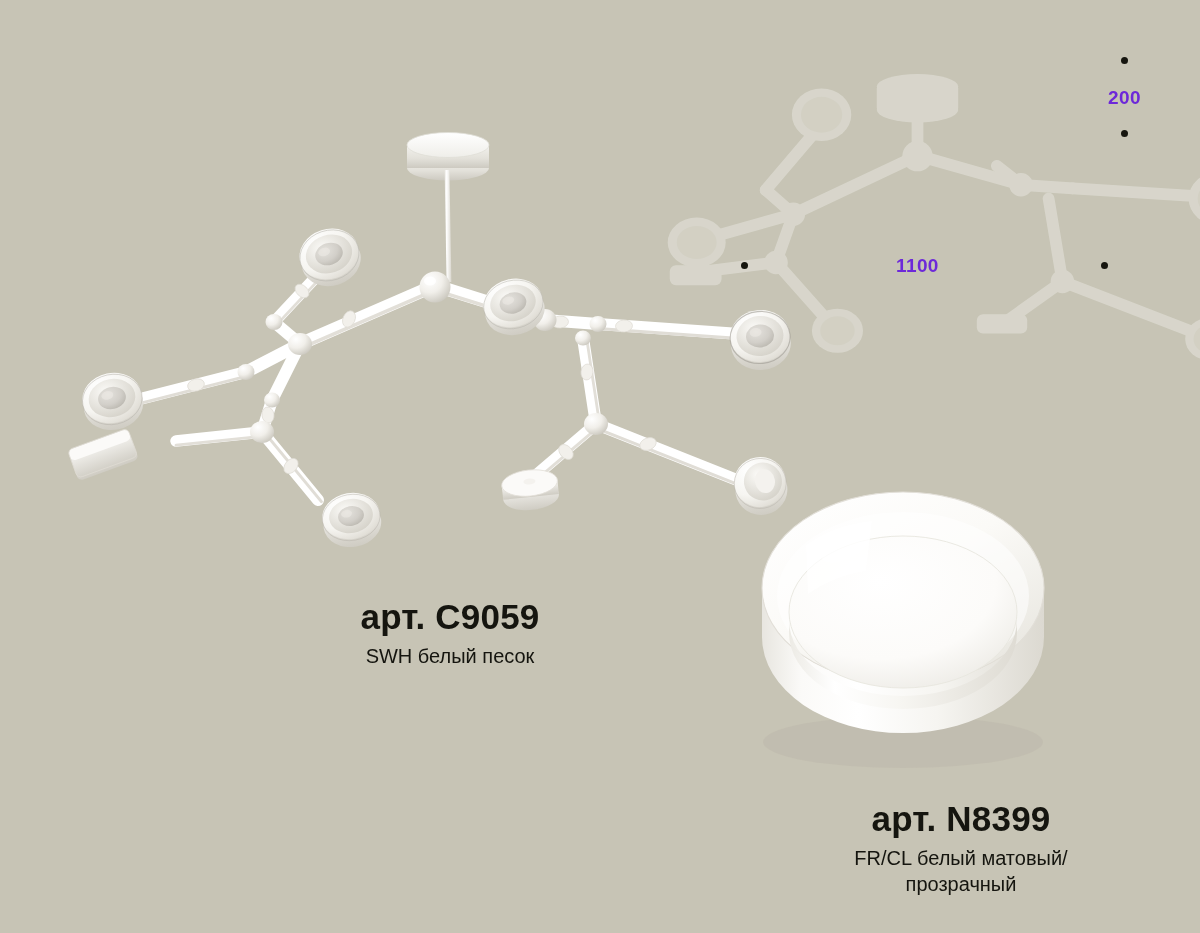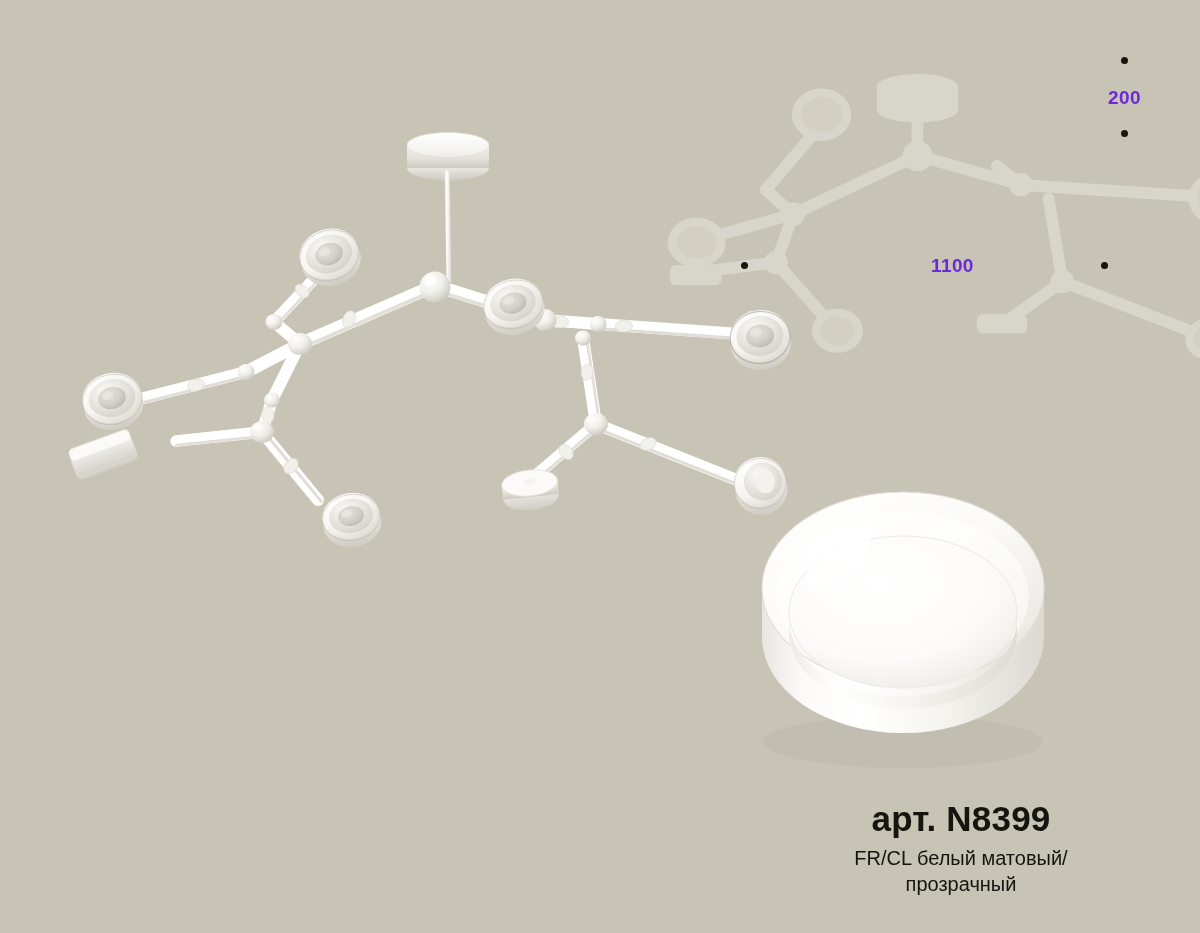--- a/index.html
+++ b/index.html
@@ -32,21 +32,21 @@
   .dim-label {
     position: absolute;
     font-family: "Liberation Sans", sans-serif;
     font-weight: bold;
     font-size: 19px;
     color: #6d28d9;
     letter-spacing: 0.4px;
     white-space: nowrap;
   }
   .dim-width {
-    left: 931px;
+    left: 896px;
     top: 255px;
   }
   .dim-height {
     left: 1108px;
     top: 87px;
   }
   .dim-dot {
     position: absolute;
     width: 7px;
     height: 7px;
@@ -390,20 +390,22 @@
 
   <div class="dim-dot" style="left:741px;  top:262px;"></div>
   <div class="dim-dot" style="left:1101px; top:262px;"></div>
   <div class="dim-dot" style="left:1121px; top:57px;"></div>
   <div class="dim-dot" style="left:1121px; top:130px;"></div>
 
   <div class="dim-label dim-width">1100</div>
   <div class="dim-label dim-height">200</div>
 
   <div class="caption caption-chandelier">
+    <div class="art">арт. C9059</div>
+    <div class="desc">SWH белый песок</div>
   </div>
 
   <div class="caption caption-ceiling">
     <div class="art">арт. N8399</div>
     <div class="desc">FR/CL белый матовый/
 прозрачный</div>
   </div>
 
 </div>
 

